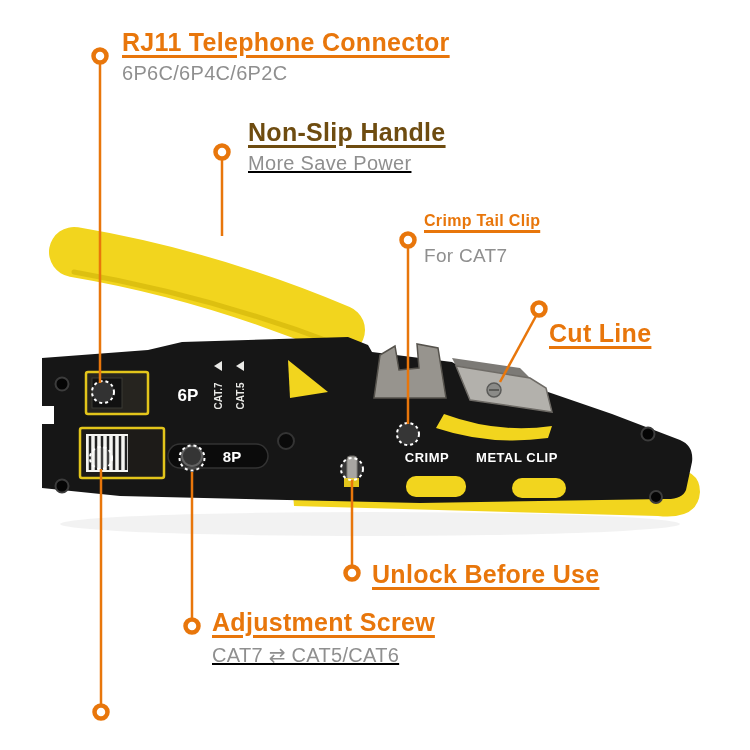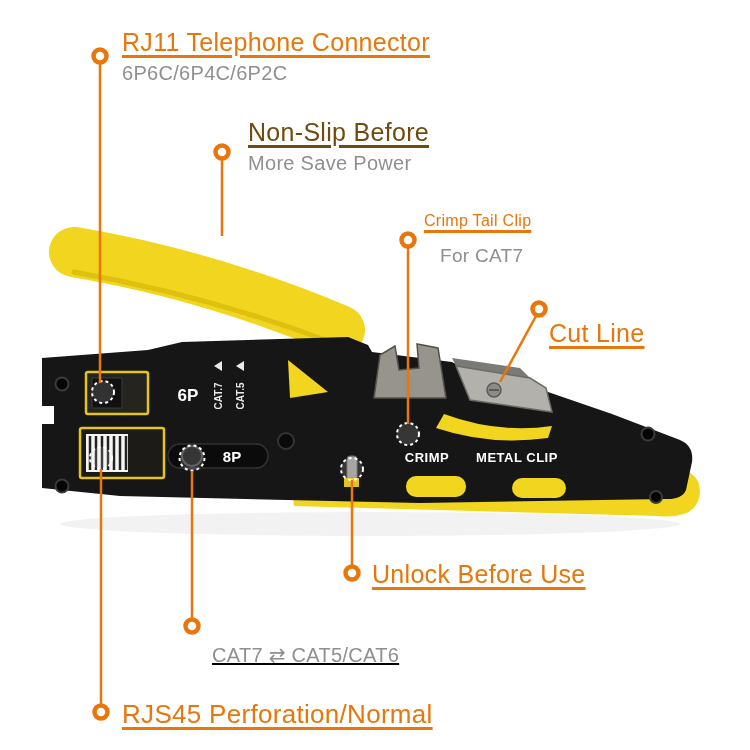--- a/index.html
+++ b/index.html
@@ -5,21 +5,21 @@
   html,body{margin:0;padding:0;}
   body{
     width:750px;height:750px;position:relative;overflow:hidden;
     background:#ffffff;
     font-family:"Liberation Sans","DejaVu Sans",sans-serif;
   }
   #scene{position:absolute;left:0;top:0;width:750px;height:750px;}
   svg{position:absolute;left:0;top:0;}
   .callout{position:absolute;white-space:nowrap;line-height:1.15;}
   .callout-title{
-    font-weight:400;
+    font-weight:700;
     font-size:25px;
     color:var(--accent,#E8760B);
     text-decoration:underline;
     text-decoration-thickness:3px;
     text-underline-offset:4px;
     letter-spacing:.3px;
   }
   .callout-title.dark{color:var(--handle-label,#6E4C10);}
   .callout-sub{
     font-weight:500;
@@ -130,42 +130,42 @@
   </svg>
 
   <div class="callout" style="left:122px;top:28px;">
     <div class="callout-title">RJ11 Telephone Connector</div>
   </div>
   <div class="callout" style="left:122px;top:62px;">
     <div class="callout-sub">6P6C/6P4C/6P2C</div>
   </div>
 
   <div class="callout" style="left:248px;top:118px;">
-    <div class="callout-title dark">Non-Slip Before</div>
+    <div class="callout-title dark">Non-Slip Handle</div>
   </div>
-  <div class="callout" style="left:248px;top:152px;">
+  <div class="callout" style="left:248px;top:152px;text-decoration:underline;">
     <div class="callout-sub">More Save Power</div>
   </div>
 
   <div class="callout" style="left:424px;top:212px;">
     <div class="callout-title" style="font-size:16px;">Crimp Tail Clip</div>
   </div>
-  <div class="callout" style="left:440px;top:245px;">
+  <div class="callout" style="left:424px;top:245px;">
     <div class="callout-sub" style="font-size:19px;">For CAT7</div>
   </div>
 
   <div class="callout" style="left:549px;top:282px;margin-top:37px;">
     <div class="callout-title">Cut Line</div>
   </div>
 
   <div class="callout" style="left:372px;top:560px;">
     <div class="callout-title">Unlock Before Use</div>
   </div>
 
+  <div class="callout" style="left:212px;top:608px;">
+    <div class="callout-title">Adjustment Screw</div>
+  </div>
   <div class="callout" style="left:212px;top:644px;text-decoration:underline;">
     <div class="callout-sub">CAT7 ⇄ CAT5/CAT6</div>
   </div>
 
-  <div class="callout" style="left:122px;top:700px;">
-    <div class="callout-title" style="font-size:26px;">RJS45 Perforation/Normal</div>
-  </div>
 
 </div>
 
 </body></html>

